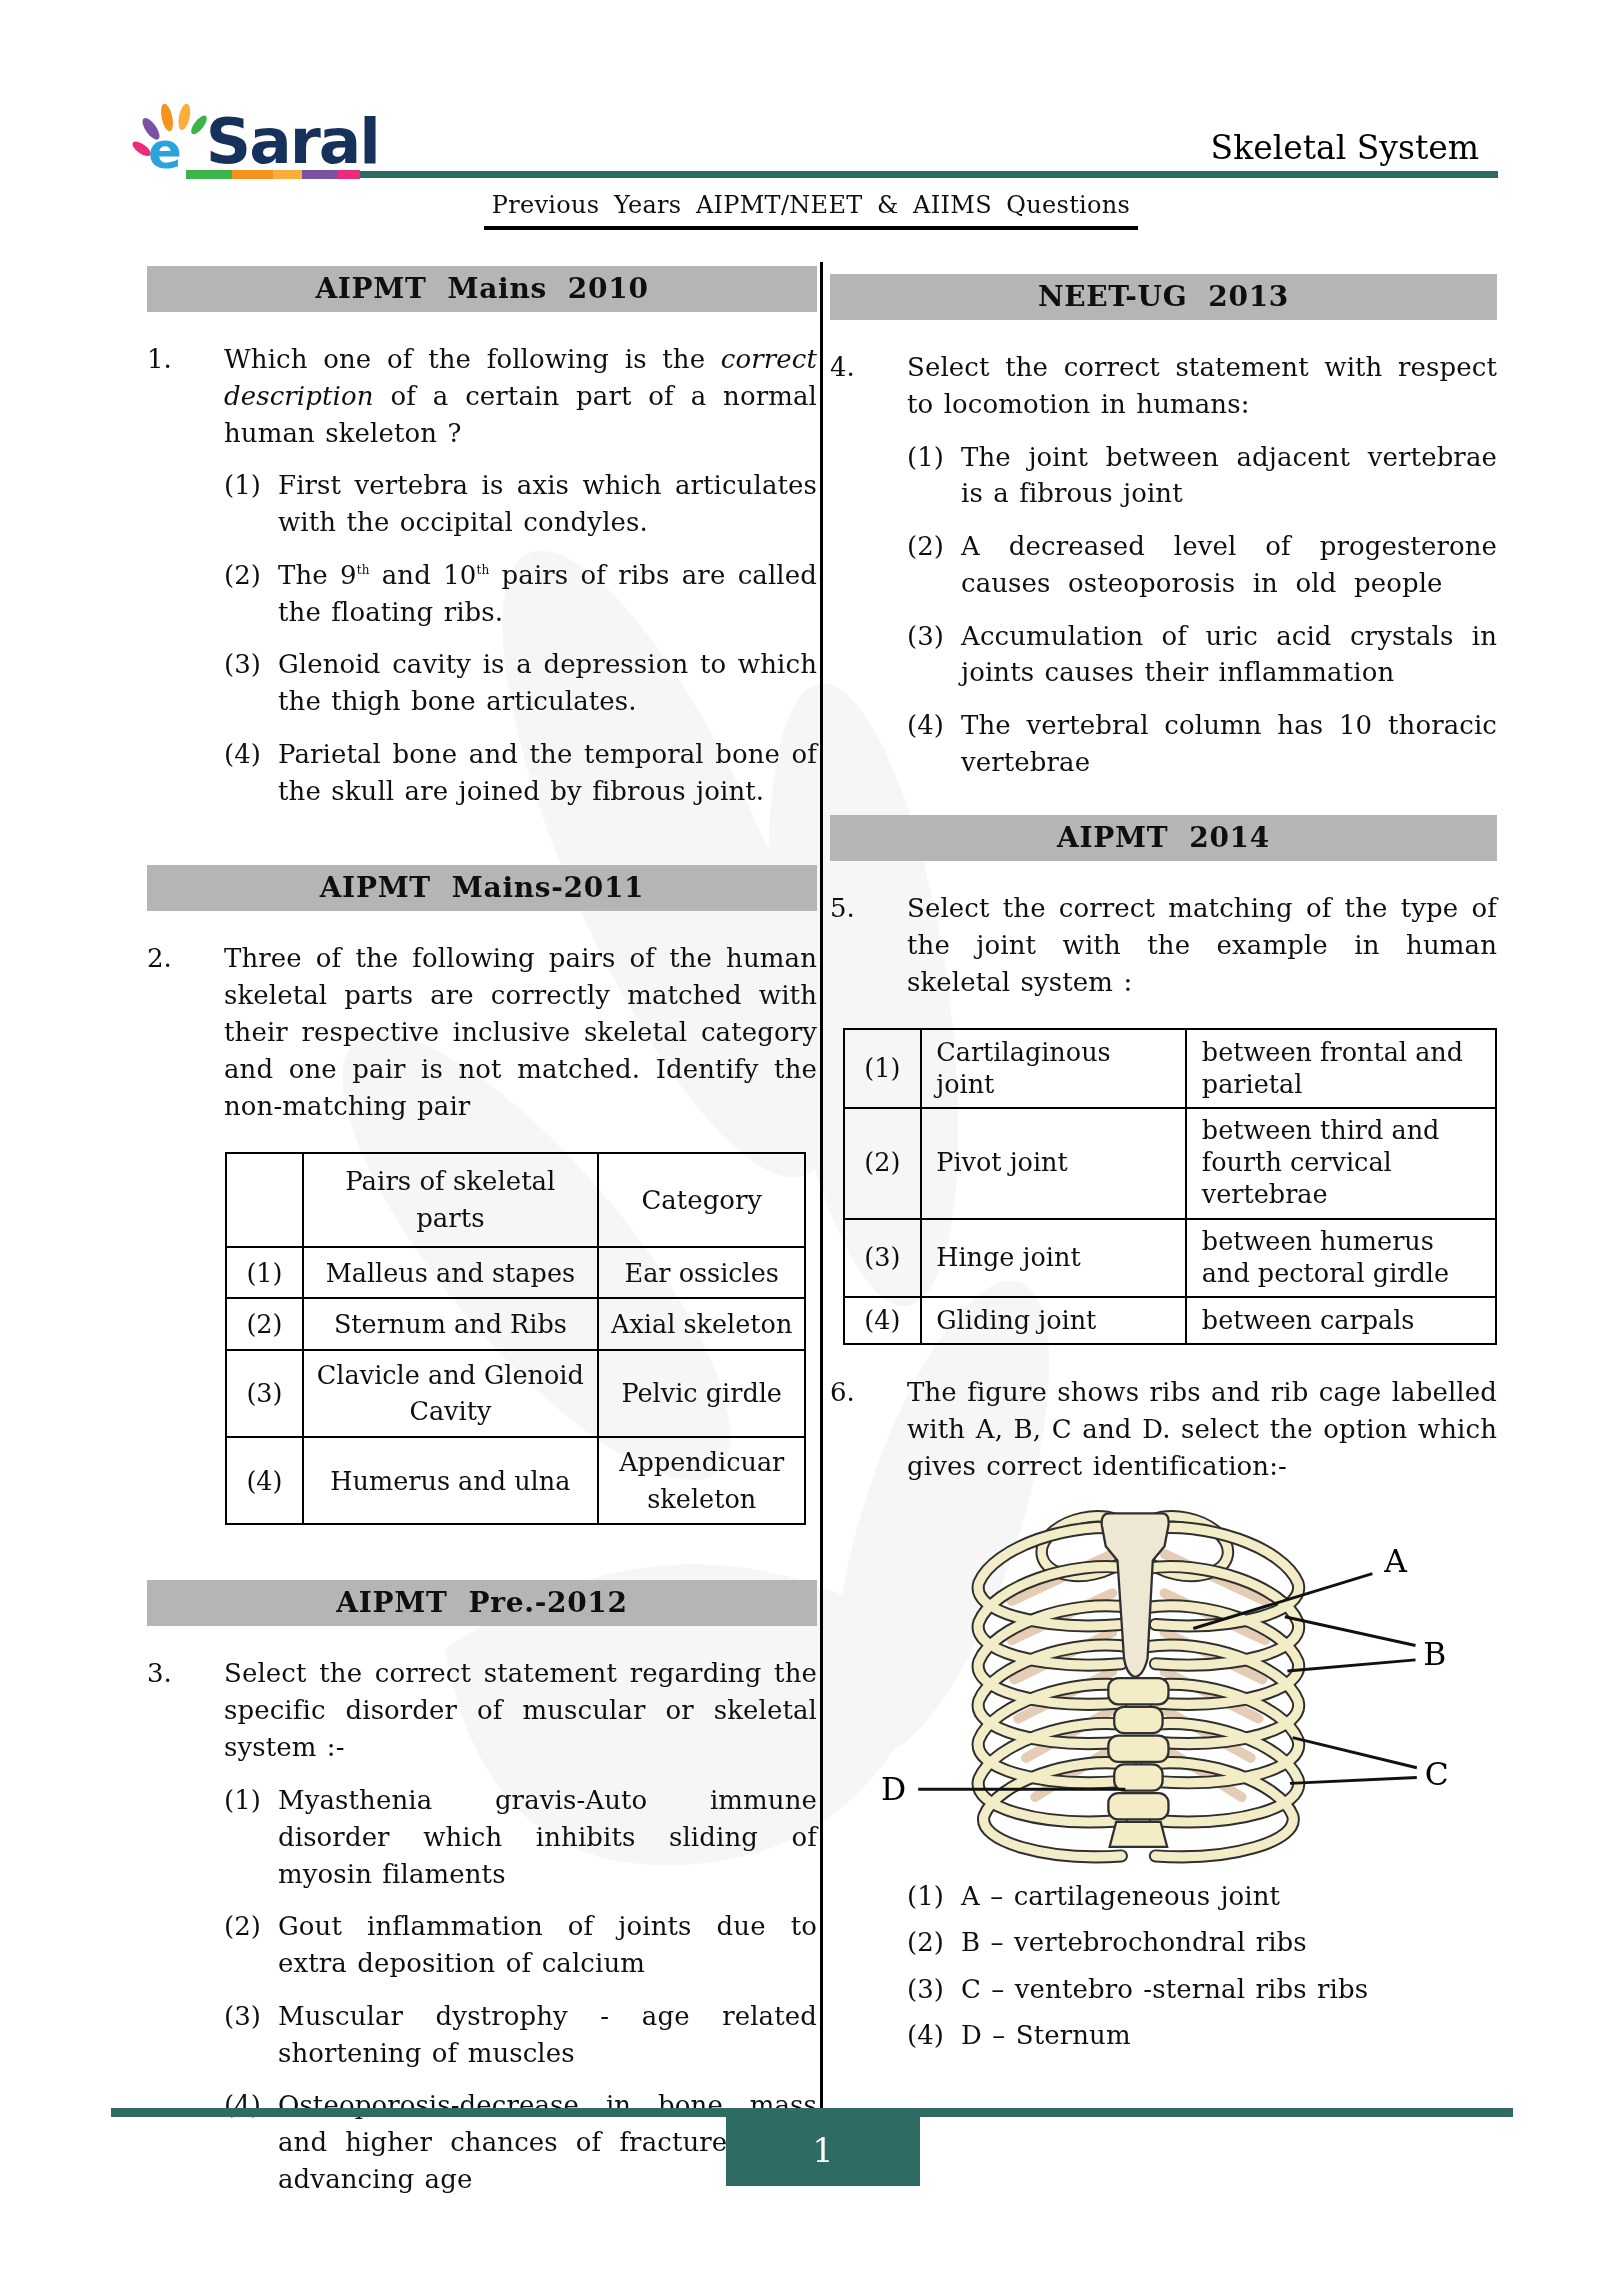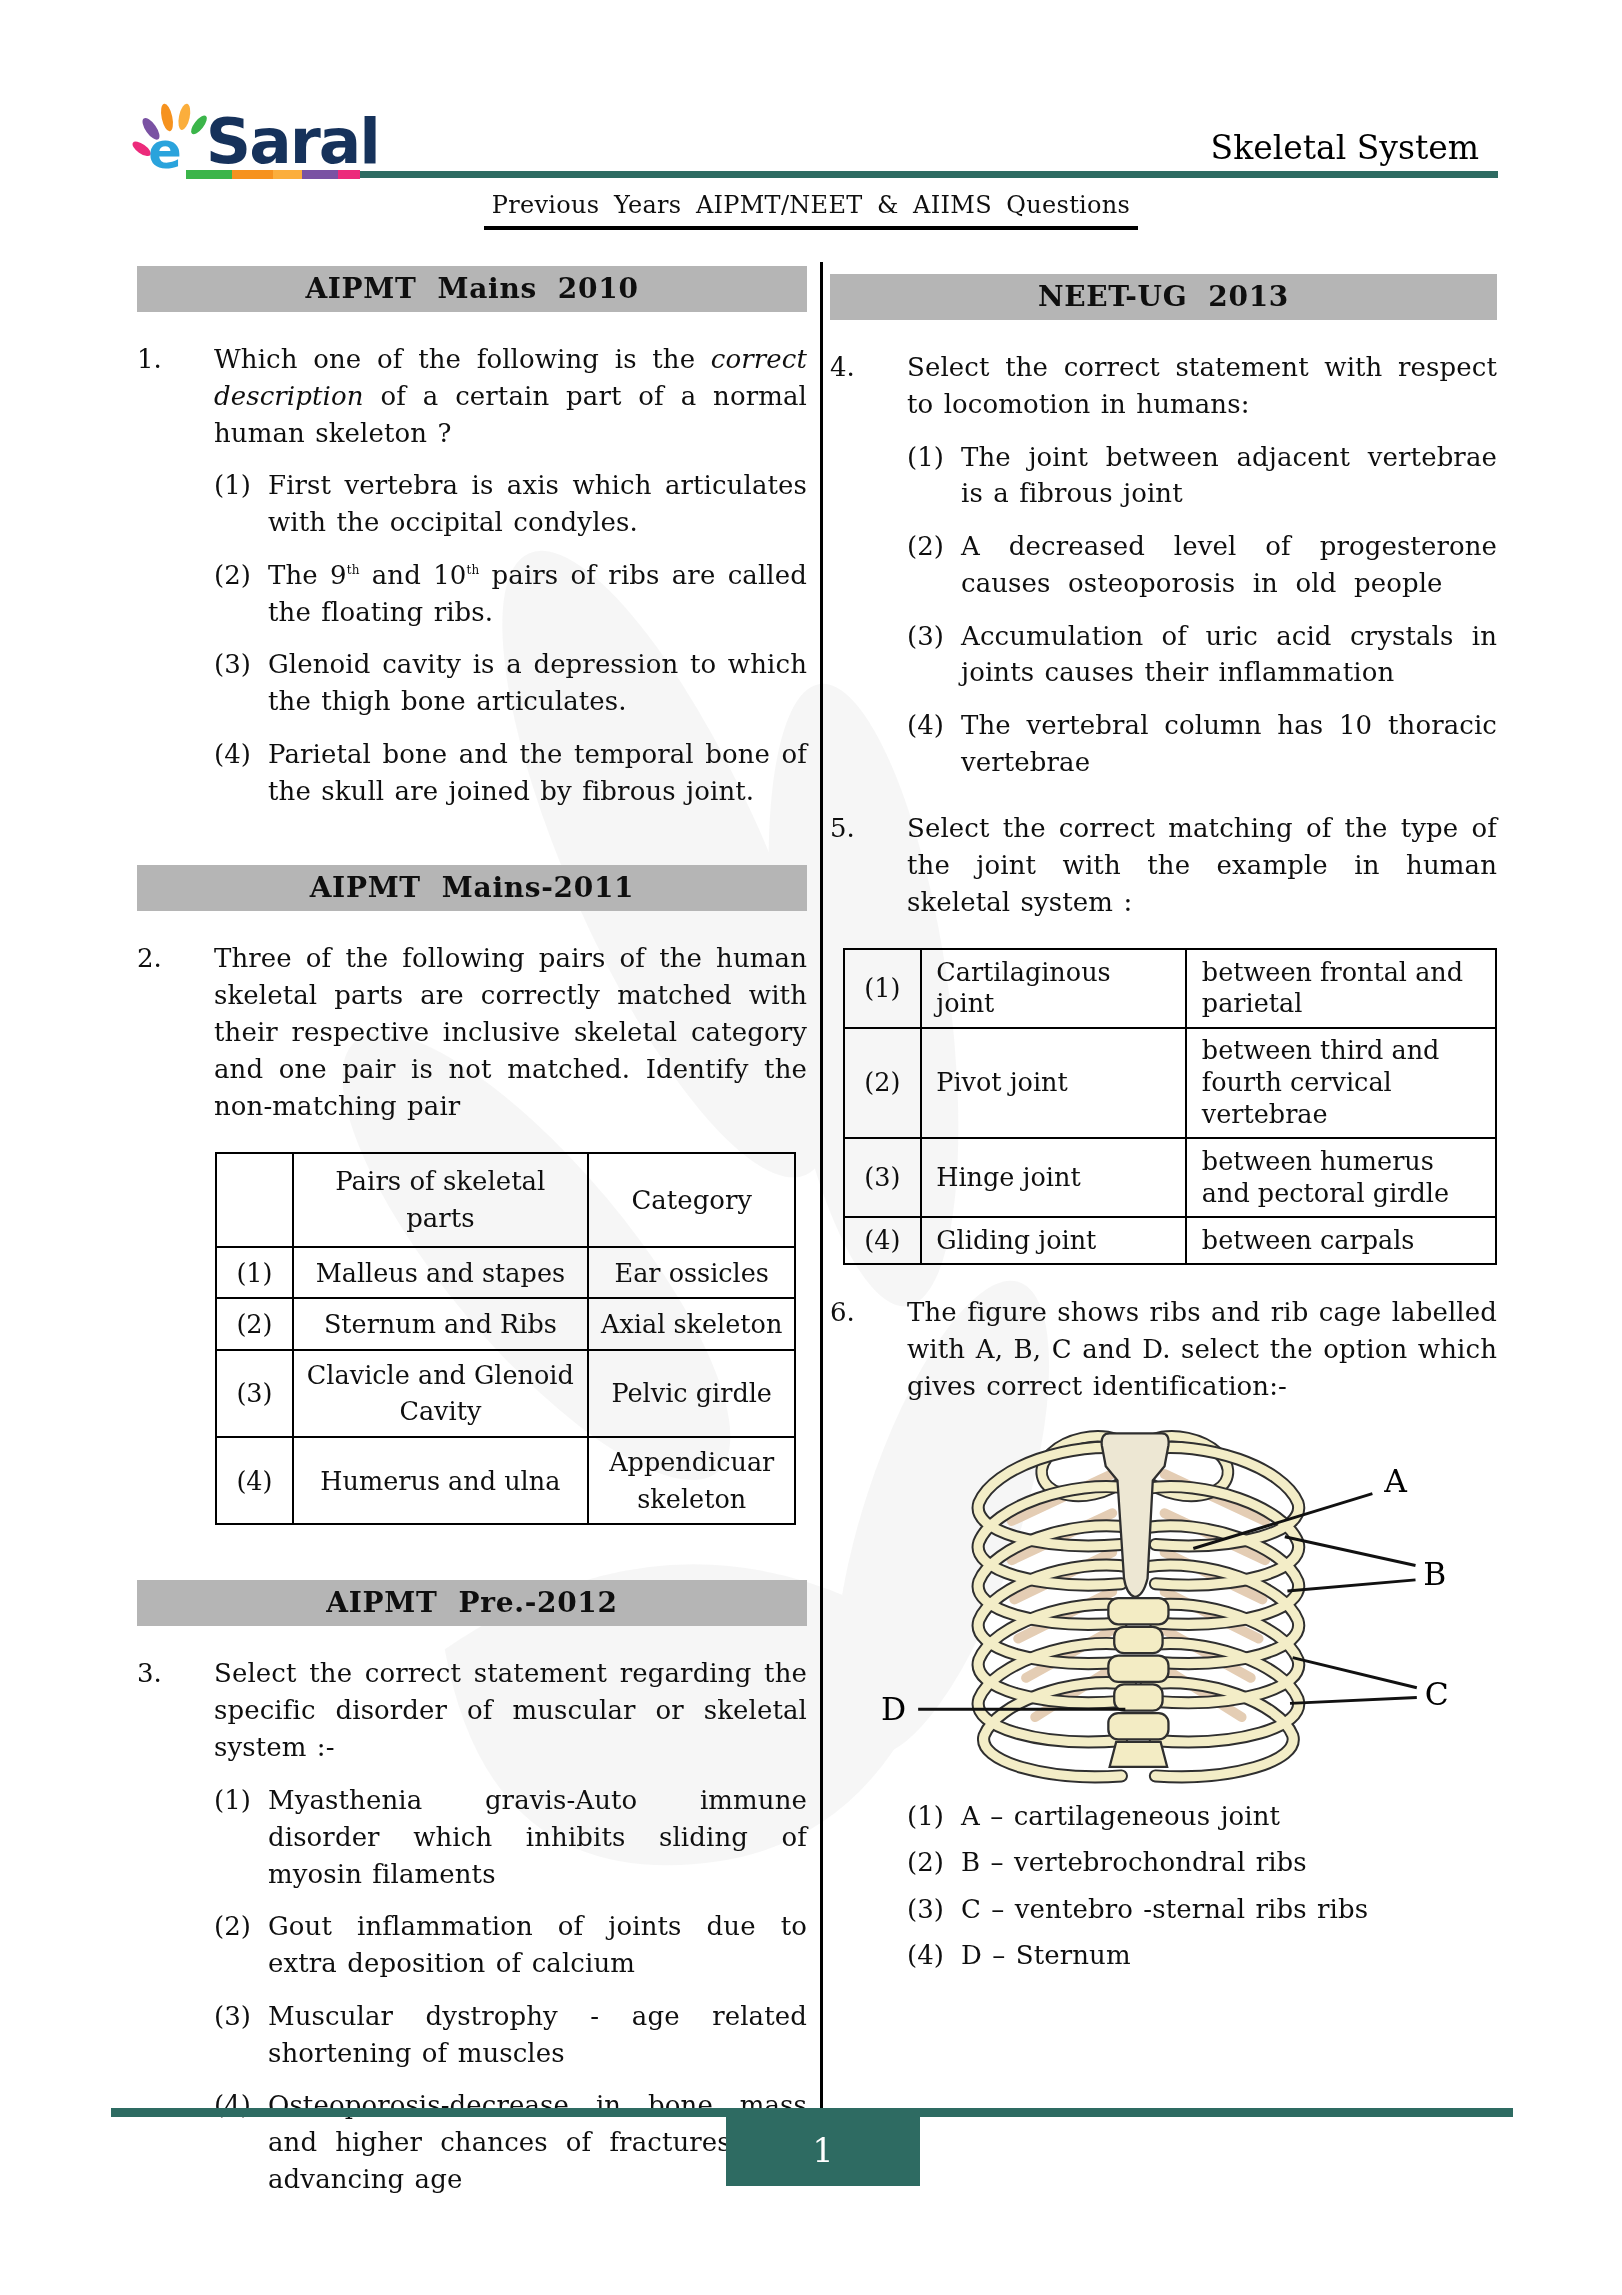--- a/index.html
+++ b/index.html
@@ -20,21 +20,21 @@
   .seg.o { width:41px; background:#F6921E; }
   .seg.a { width:29.4px; background:#FBAE3C; }
   .seg.p { width:36px; background:#7A52A3; }
   .seg.k { width:21.6px; background:#EC2B7B; }
   .seg.teal { flex:1; height:6.5px; background:#2E6B62; }
   .page-title-wrap { position:absolute; left:0; top:191px; width:100%; text-align:center; }
   .page-title { display:inline-block; font-size:24px; font-weight:normal; word-spacing:6.5px;
     border-bottom:4.6px solid #000; padding:0 7.9px 6.5px; letter-spacing:0.3px;text-align:center; }
   
   .col { position:absolute; top:266px; }
-  .col-left  { left:137px;  width:670px; }
+  .col-left  { left:147px;  width:670px; }
   .col-right { left:830px; width:667px; }
   .divider { position:absolute; left:820px; top:262px; width:2.6px; height:1847px; background:#000; }
   .section-bar { background:#b5b5b5; text-align:center; font-weight:bold; font-size:28px;
     padding:5.9px 0 7.2px; word-spacing:10.5px; letter-spacing:0.7px; }
   .sb-space { margin-top:55px; }
   .question { display:flex; margin-top:29px; font-size:26px; line-height:1.42; }
   .qnum { width:77px; flex:none; }
   .qbody { flex:1; min-width:0; }
   .stem { text-align:justify; letter-spacing:0.1px; word-spacing:2px; }
   .opt { display:flex; margin-top:15.7px; }
@@ -219,20 +219,21 @@
           <span class="optnum">(3)</span>
           <span class="opttext">Accumulation of uric acid crystals in joints causes their inflammation</span>
         </div>
         <div class="opt">
           <span class="optnum">(4)</span>
           <span class="opttext">The vertebral column has 10 thoracic vertebrae</span>
         </div>
       </div>
     </div>
 
+    <div class="section-bar" style="margin-top:34px;">AIPMT 2014</div>
 
     <div class="question">
       <div class="qnum">5.</div>
       <div class="qbody">
         <div class="stem">Select the correct matching of the type of the joint with the example in human skeletal system :</div>
         <table class="qt t5">
           <tbody>
           <tr>
             <td class="c1">(1)</td>
             <td class="c2">Cartilaginous joint</td>

